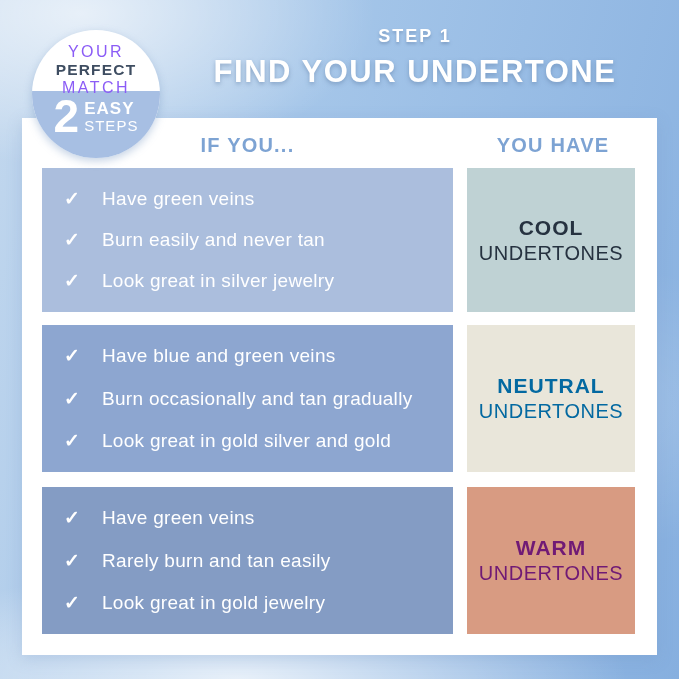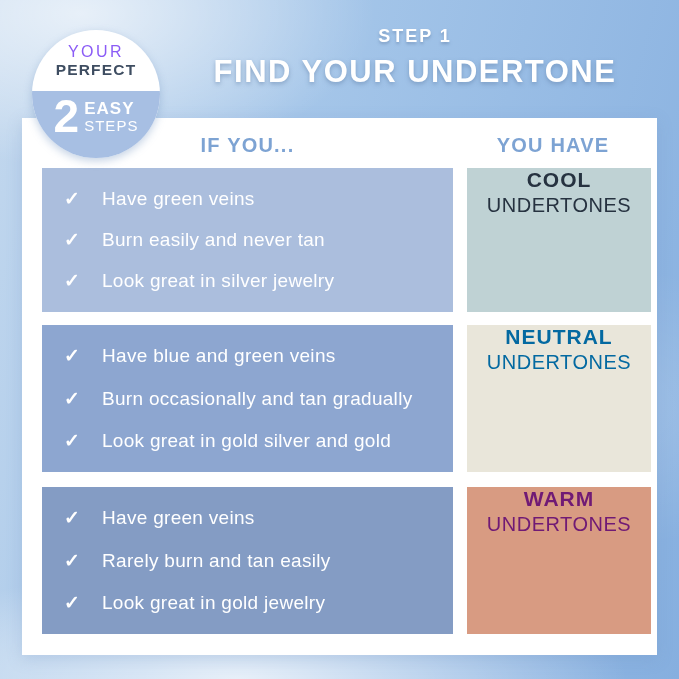--- a/index.html
+++ b/index.html
@@ -98,24 +98,25 @@
     color: #ffffff;
     font-size: 19px;
     letter-spacing: 0.3px;
     line-height: 1.25;
     max-width: 330px;
   }
 
   .result {
     position: absolute;
     left: 425px; top: 0;
-    width: 184px;
+    width: 168px;
     height: 100%;
     display: flex;
     flex-direction: column;
+    justify-content: center;
     align-items: center;
     text-align: center;
   }
   .result-0 { background: #bfd2d4; color: #263240; }
   .result-1 { background: #e9e6da; color: #0369a1; }
   .result-2 { background: #d89b82; color: #701a75; }
   .result-name   { font-size: 21px; font-weight: bold; letter-spacing: 1px; }
   .result-suffix { font-size: 20px; letter-spacing: 0.5px; margin-top: 2px; }
 
   
@@ -248,20 +249,21 @@
         <div class="result-suffix">UNDERTONES</div>
       </div>
     </div>
   </div>
 
   <div class="badge">
     <div class="badge-bottom"></div>
     <div class="badge-top-text">
       <div class="badge-your">YOUR</div>
       <div class="badge-perfect">PERFECT</div>
+      <div class="badge-match">MATCH</div>
     </div>
     <div class="badge-steps">
       <div class="badge-number">2</div>
       <div class="badge-easy-steps">
         <div class="badge-easy">EASY</div>
         <div class="badge-stepsword">STEPS</div>
       </div>
     </div>
   </div>
 

